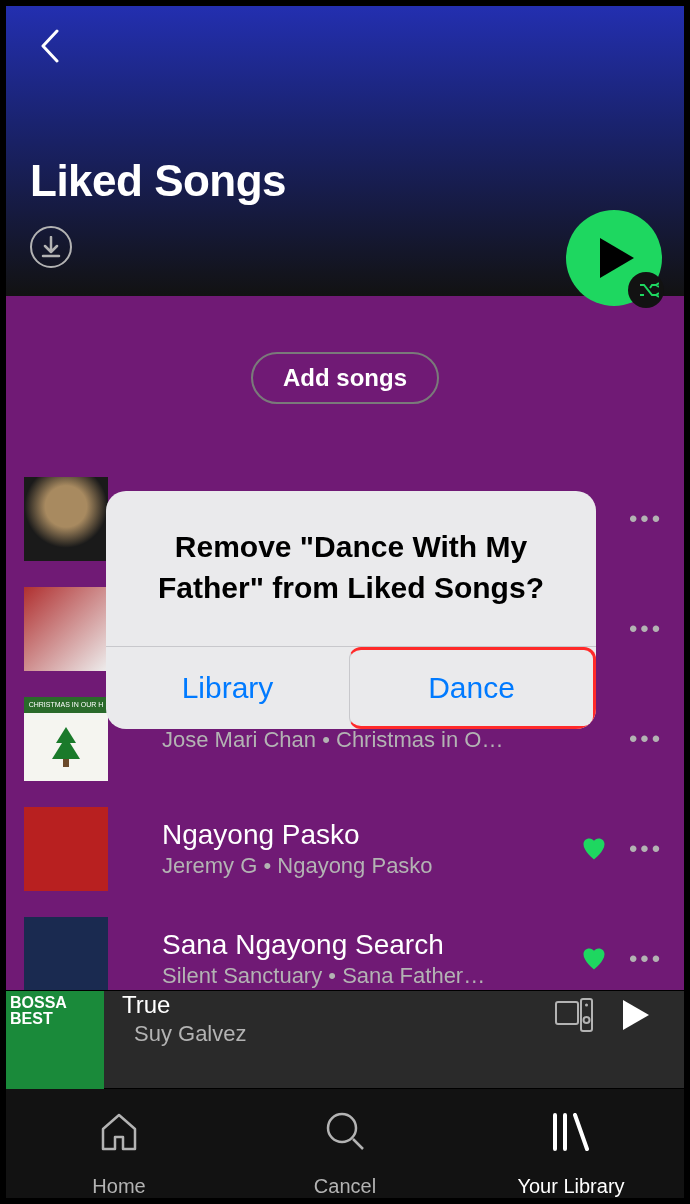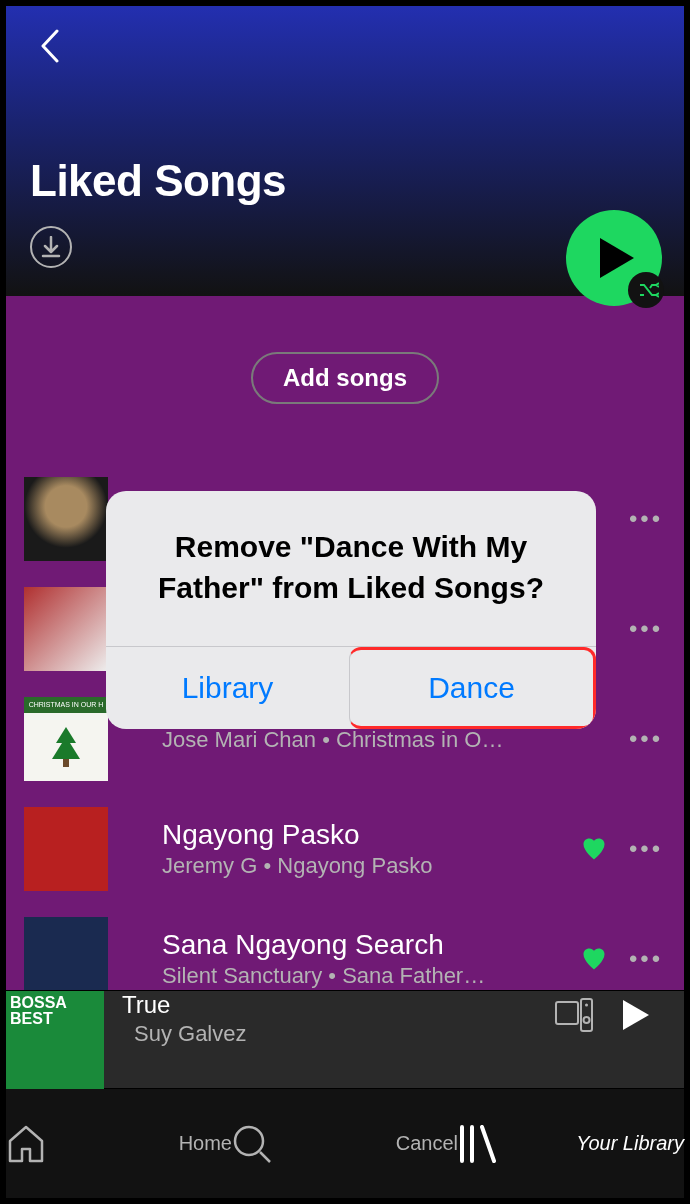--- a/index.html
+++ b/index.html
@@ -27,22 +27,22 @@
   .t-title { color:#fff; font-size:28px; font-weight:500; white-space:nowrap; overflow:hidden; text-overflow:ellipsis; }
   .t-sub { color:#b3b3b3; font-size:22px; white-space:nowrap; overflow:hidden; text-overflow:ellipsis; margin-top:2px; }
   .heart { width:28px; height:28px; flex:none; }
   .more { width:40px; height:40px; display:flex; align-items:center; justify-content:center; flex:none; color:#b3b3b3; font-size:24px; letter-spacing:3px; }
   .now-playing { height:98px; background:#2a2a2a; display:flex; align-items:flex-start; padding-right:24px; gap:14px; border-top:1px solid #000; }
   .np-meta { flex:1; padding-left:4px; }
   .np-title { color:#fff; font-size:24px; }
   .np-artist { color:#b3b3b3; font-size:22px; margin-top:2px;margin-left:12px; }
   .devices, .np-play { width:48px; height:48px; display:flex; align-items:center; justify-content:center; }
   .tabbar { height:110px; background:#121212; display:flex; border-top:1px solid #000; }
-  .tab { flex:1; display:flex; flex-direction:row; align-items:center; justify-content:space-between; gap:24px; color:#b3b3b3; }
-  .tab.active { color:#fff;font-style:italic; }
+  .tab { flex:1; display:flex; flex-direction:column; align-items:center; justify-content:flex-end; gap:24px; color:#b3b3b3; }
+  .tab.active { color:#fff; }
   .tab-label { font-size:20px; }
   
   .dialog { position:absolute; left:100px; top:485px; width:490px; background:#eaeaec; border-radius:20px; overflow:hidden; }
   .dlg-msg { padding: 36px 28px 38px 28px; text-align:center; font-size:30px; font-weight:600; color:#000; line-height:1.35; }
   .dlg-row { display:flex; border-top:1px solid #c8c8cc; }
   .dlg-btn { flex:1; height:82px; display:flex; align-items:center; justify-content:center; font-size:30px; color:#007aff; font-weight:500; }
   .dlg-btn + .dlg-btn { border-left:1px solid #c8c8cc; }
   .hl { border:3px solid #ff2a2a; border-radius:12px; }
 </style>
 </head>

